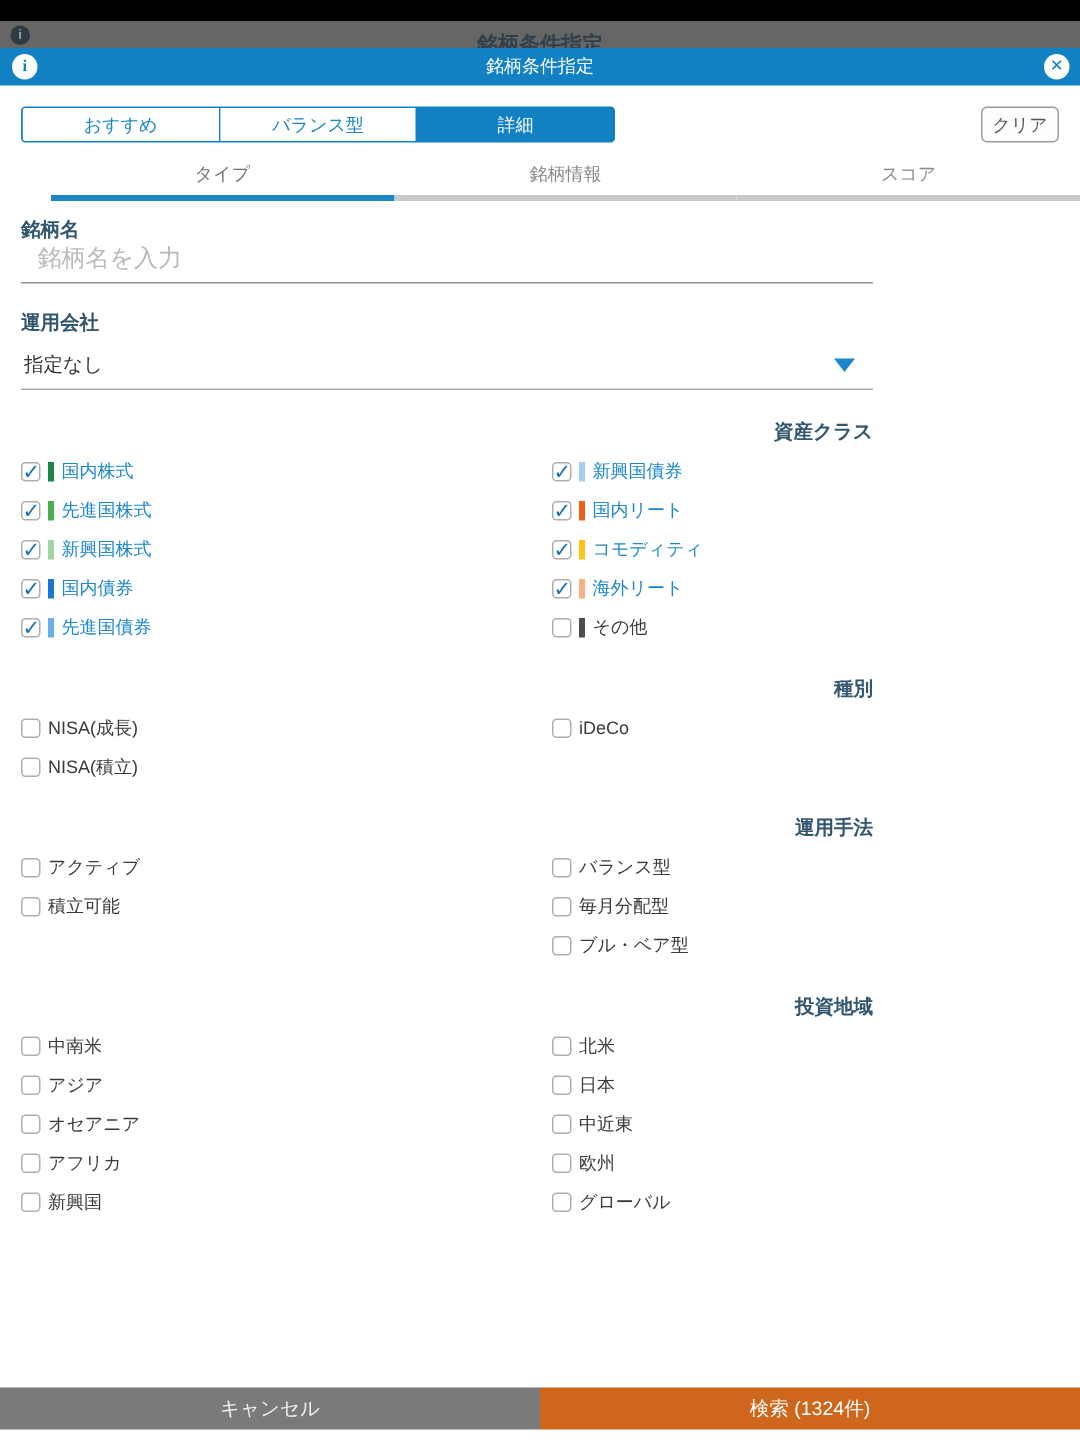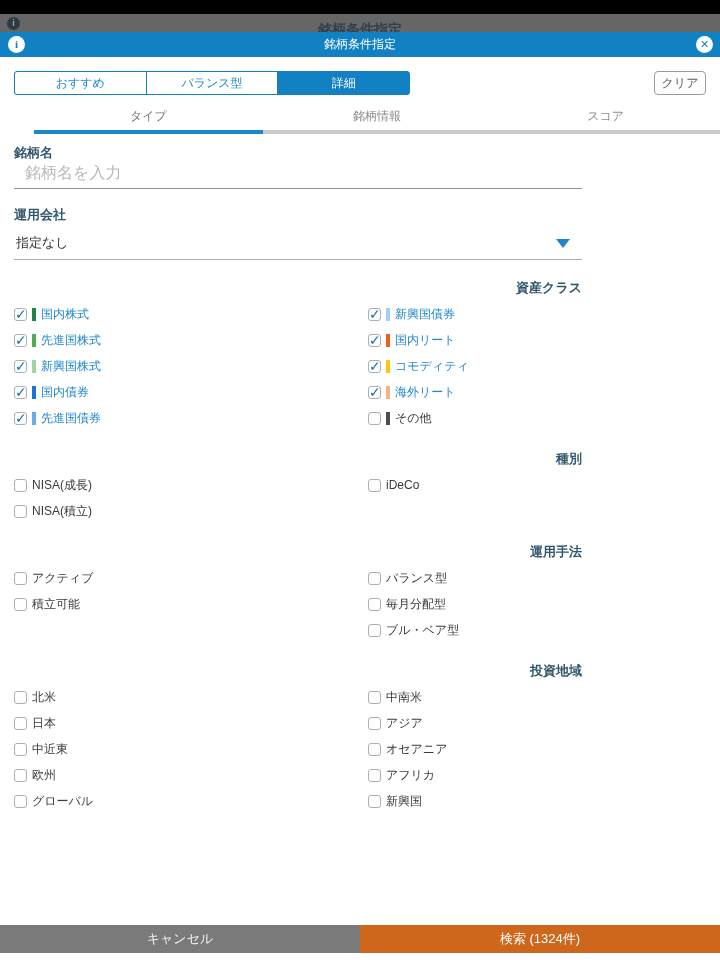--- a/index.html
+++ b/index.html
@@ -224,59 +224,59 @@
               </div>
             </div>
           </div>
         </div>
         <div class="section">
           <div class="section-title">投資地域</div>
           <div class="cols">
             <div class="col">
               <div class="cb-row">
                 <div class="cb"></div>
+                <div class="cb-label">中南米</div>
+              </div>
+              <div class="cb-row">
+                <div class="cb"></div>
+                <div class="cb-label">アジア</div>
+              </div>
+              <div class="cb-row">
+                <div class="cb"></div>
+                <div class="cb-label">オセアニア</div>
+              </div>
+              <div class="cb-row">
+                <div class="cb"></div>
+                <div class="cb-label">アフリカ</div>
+              </div>
+              <div class="cb-row">
+                <div class="cb"></div>
+                <div class="cb-label">新興国</div>
+              </div>
+            </div>
+            <div class="col">
+              <div class="cb-row">
+                <div class="cb"></div>
                 <div class="cb-label">北米</div>
               </div>
               <div class="cb-row">
                 <div class="cb"></div>
                 <div class="cb-label">日本</div>
               </div>
               <div class="cb-row">
                 <div class="cb"></div>
                 <div class="cb-label">中近東</div>
               </div>
               <div class="cb-row">
                 <div class="cb"></div>
                 <div class="cb-label">欧州</div>
               </div>
               <div class="cb-row">
                 <div class="cb"></div>
                 <div class="cb-label">グローバル</div>
-              </div>
-            </div>
-            <div class="col">
-              <div class="cb-row">
-                <div class="cb"></div>
-                <div class="cb-label">中南米</div>
-              </div>
-              <div class="cb-row">
-                <div class="cb"></div>
-                <div class="cb-label">アジア</div>
-              </div>
-              <div class="cb-row">
-                <div class="cb"></div>
-                <div class="cb-label">オセアニア</div>
-              </div>
-              <div class="cb-row">
-                <div class="cb"></div>
-                <div class="cb-label">アフリカ</div>
-              </div>
-              <div class="cb-row">
-                <div class="cb"></div>
-                <div class="cb-label">新興国</div>
               </div>
             </div>
           </div>
         </div>
       </div>
   </div>
 
   <div class="footer">
     <div class="btn-cancel">キャンセル</div>
     <div class="btn-search">検索 (1324件)</div>

